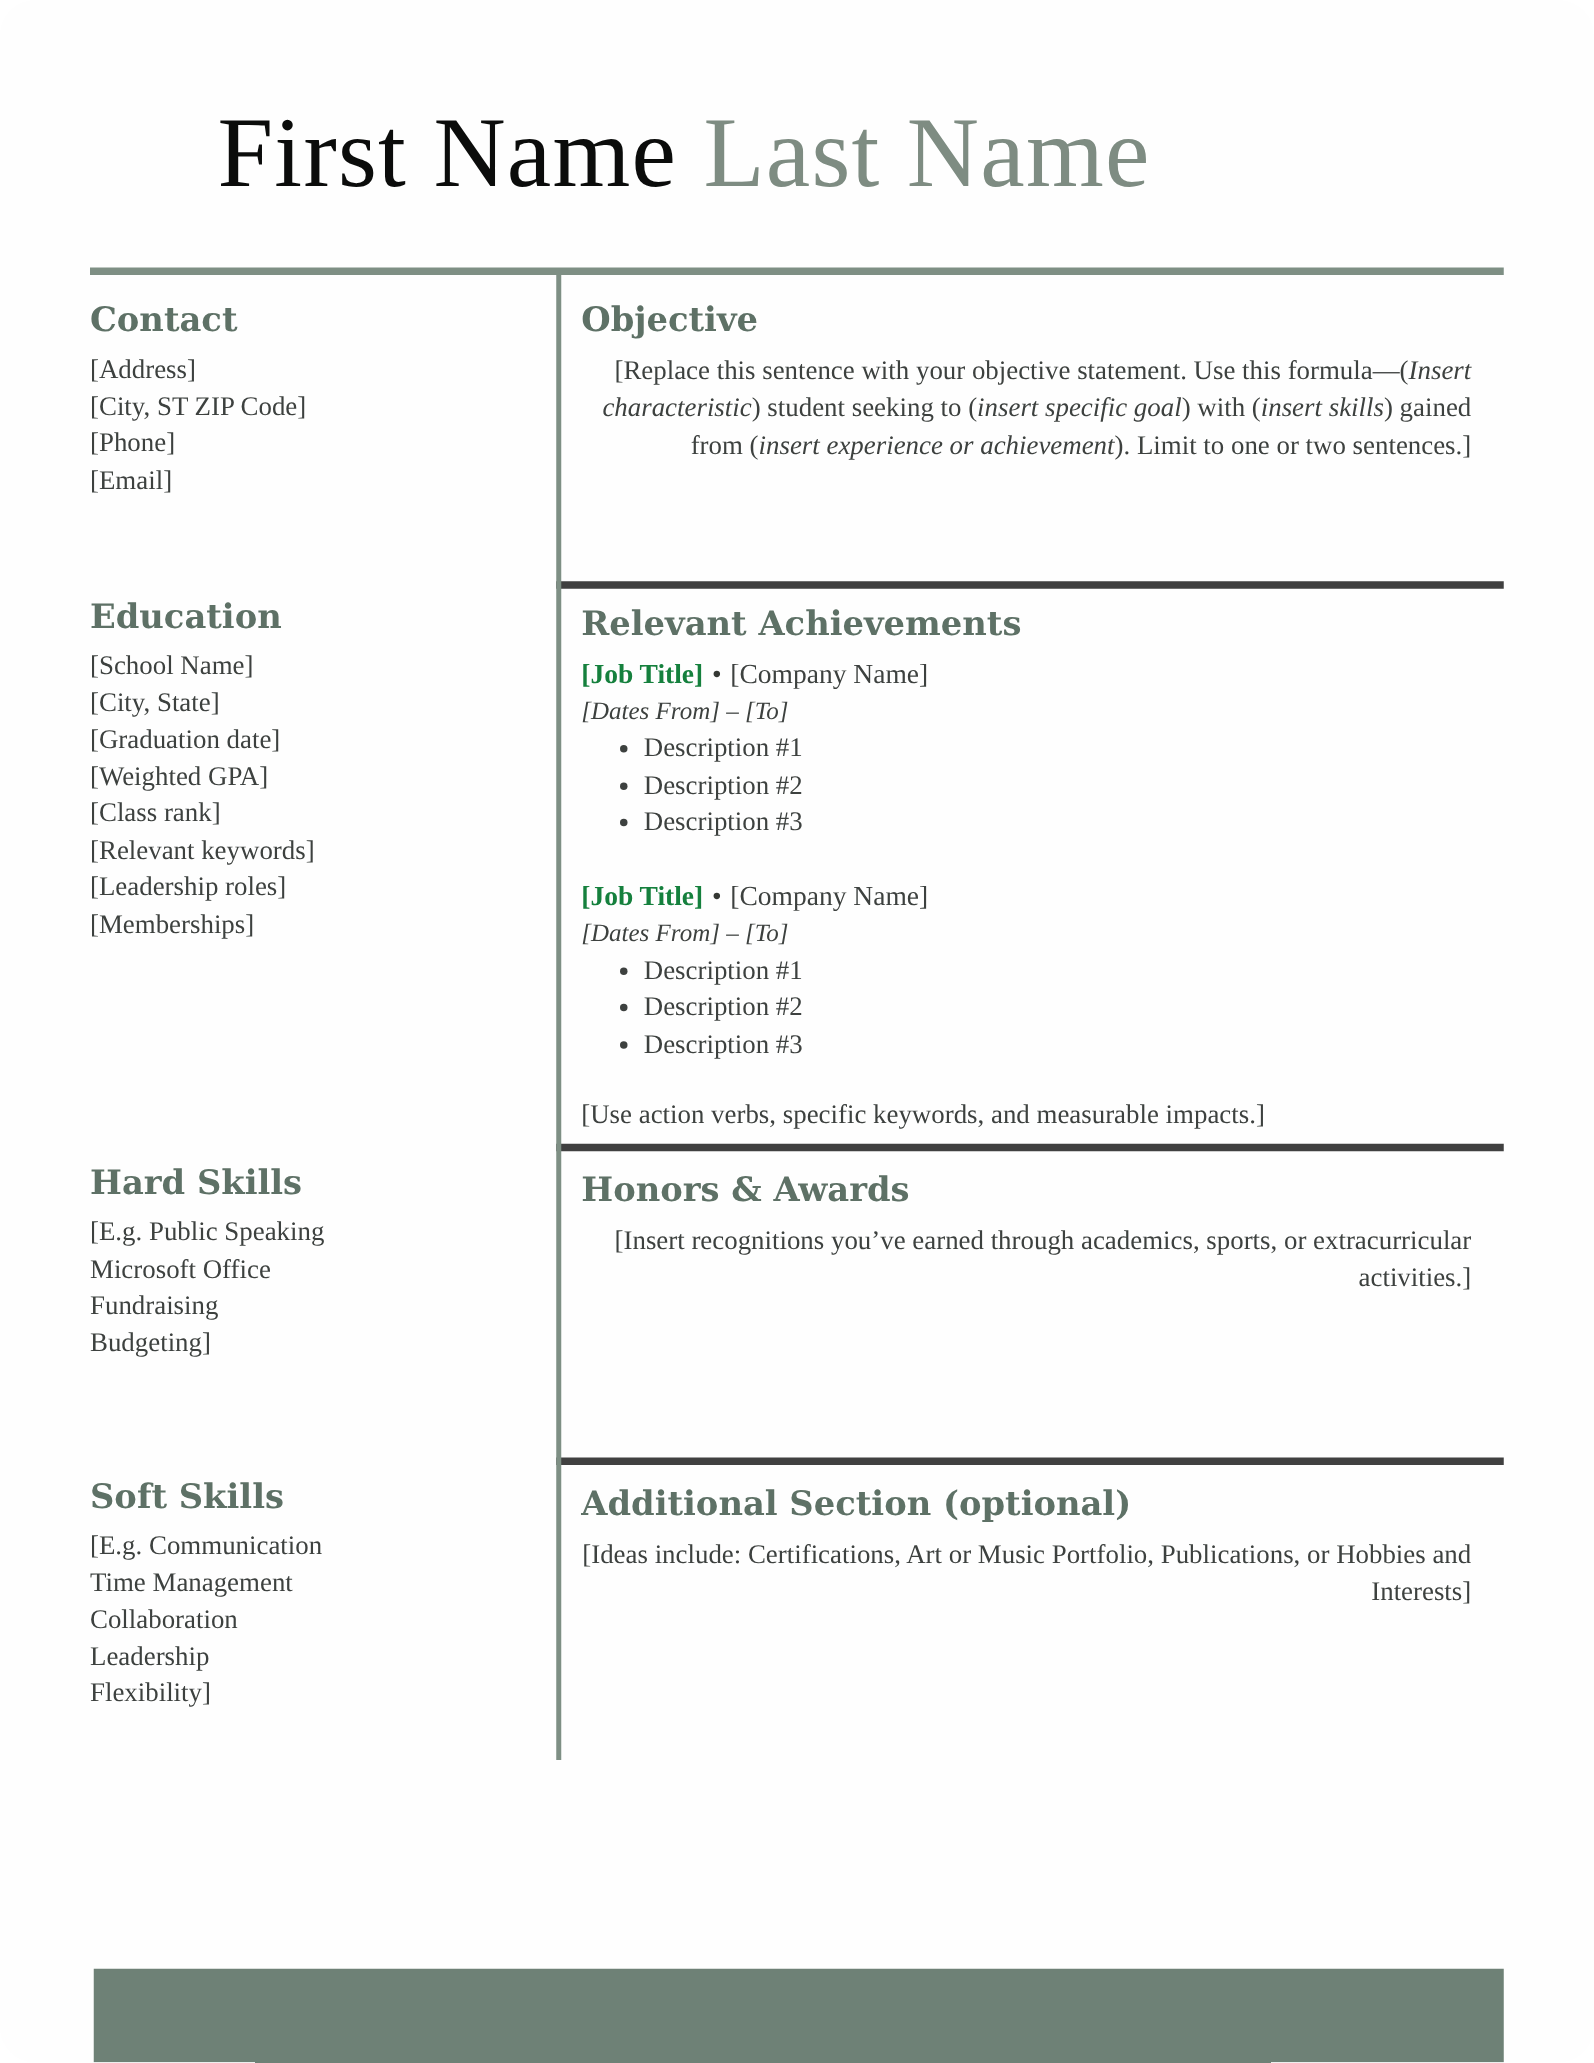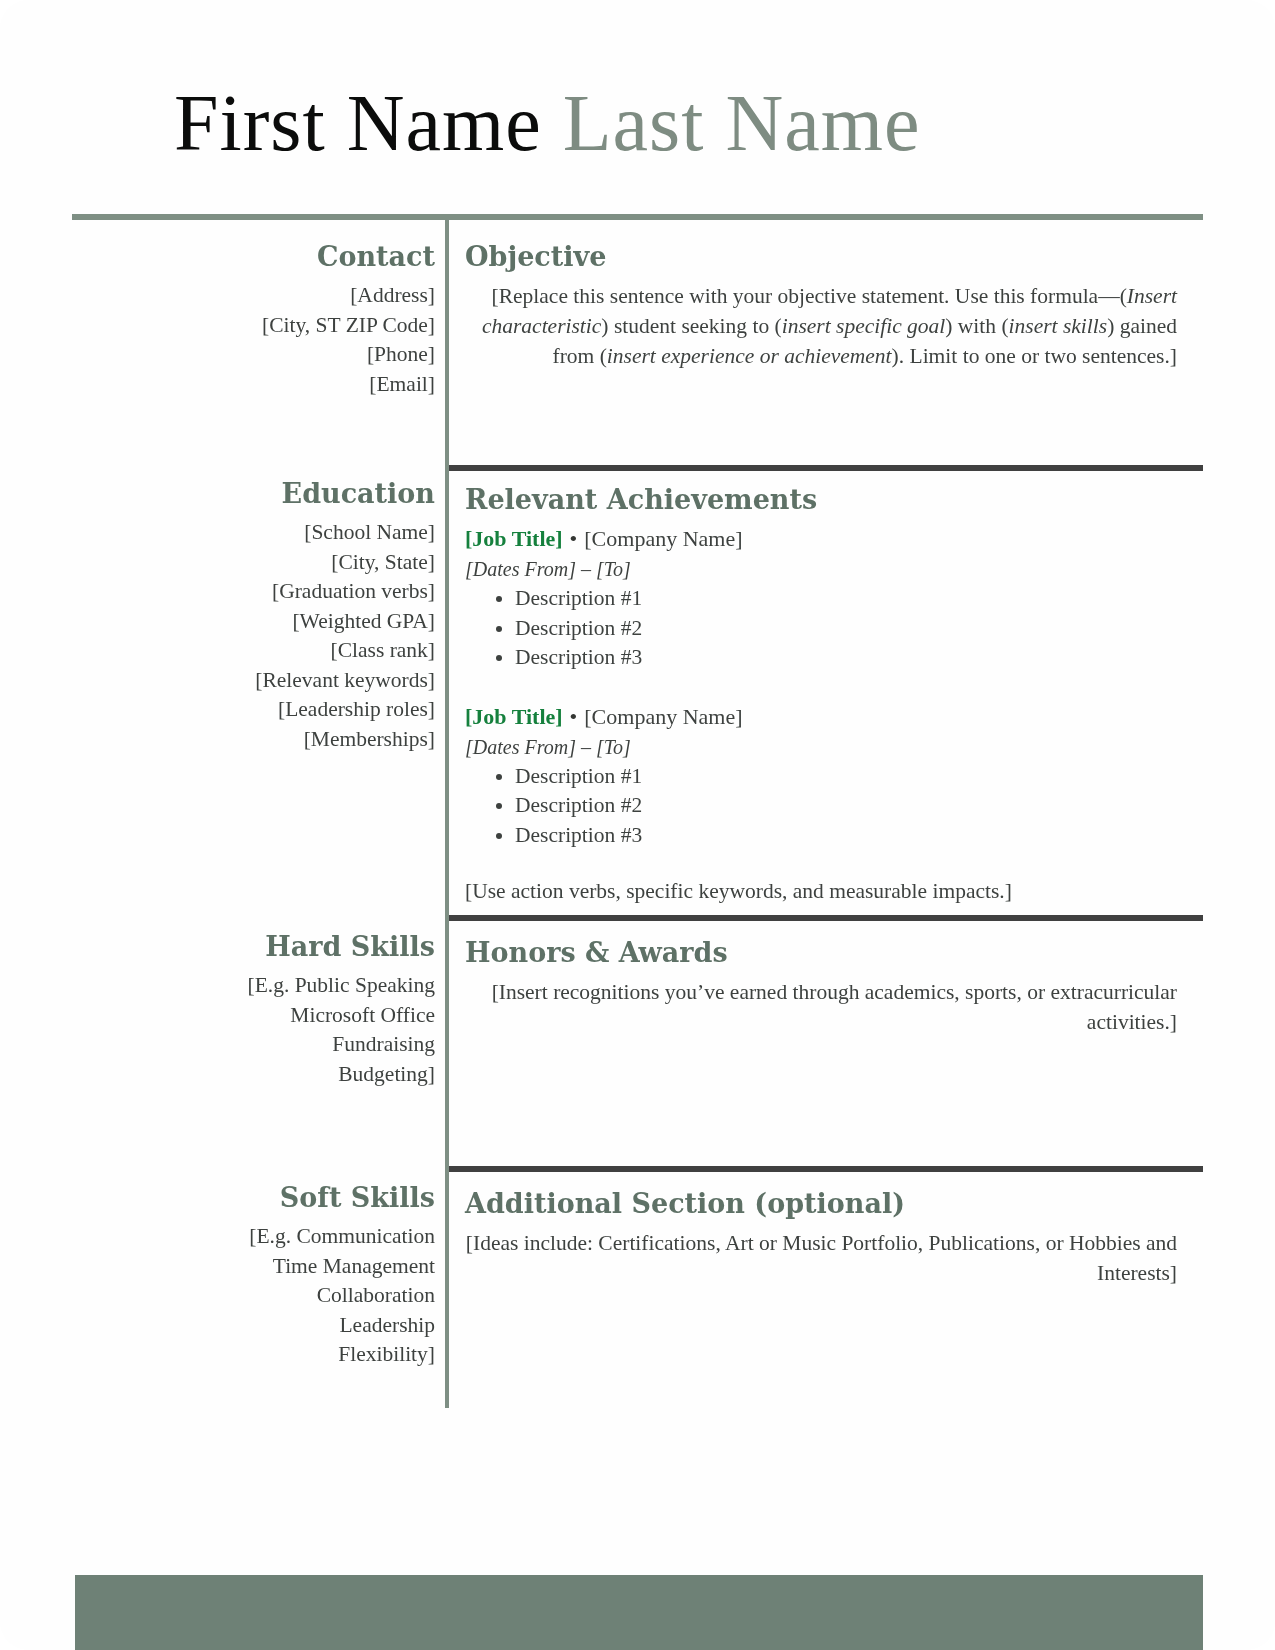--- a/index.html
+++ b/index.html
@@ -49,21 +49,20 @@
   .row { display: flex; box-sizing: border-box; }
   .row-1 { height: 245px; }
   .row-2 { height: 450px; }
   .row-3 { height: 251px; }
   .row-4 { height: 242px; }
 
   .cell-left {
     width: 373px;
     box-sizing: border-box;
     padding-right: 10px;
-    text-align: right;
   }
   .cell-right {
     flex: 1;
     box-sizing: border-box;
     padding-left: 20px;
     padding-right: 26px;
   }
   .row-2 .cell-right, .row-3 .cell-right, .row-4 .cell-right {
     border-top: 6px solid #404040;
   }
@@ -129,21 +128,21 @@
         <h2>Objective</h2>
         <p class="para"><span>[Replace this sentence with your objective statement. Use this formula—(</span><span class="ital">Insert characteristic</span><span>) student seeking to (</span><span class="ital">insert specific goal</span><span>) with (</span><span class="ital">insert skills</span><span>) gained from (</span><span class="ital">insert experience or achievement</span><span>). Limit to one or two sentences.]</span></p>
       </div>
     </div>
 
     <div class="row row-2">
       <div class="cell-left">
         <h2>Education</h2>
         <div class="line">[School Name]</div>
         <div class="line">[City, State]</div>
-        <div class="line">[Graduation verbs]</div>
+        <div class="line">[Graduation date]</div>
         <div class="line">[Weighted GPA]</div>
         <div class="line">[Class rank]</div>
         <div class="line">[Relevant keywords]</div>
         <div class="line">[Leadership roles]</div>
         <div class="line">[Memberships]</div>
       </div>
       <div class="cell-right">
         <h2>Relevant Achievements</h2>
 
         <div class="job">

